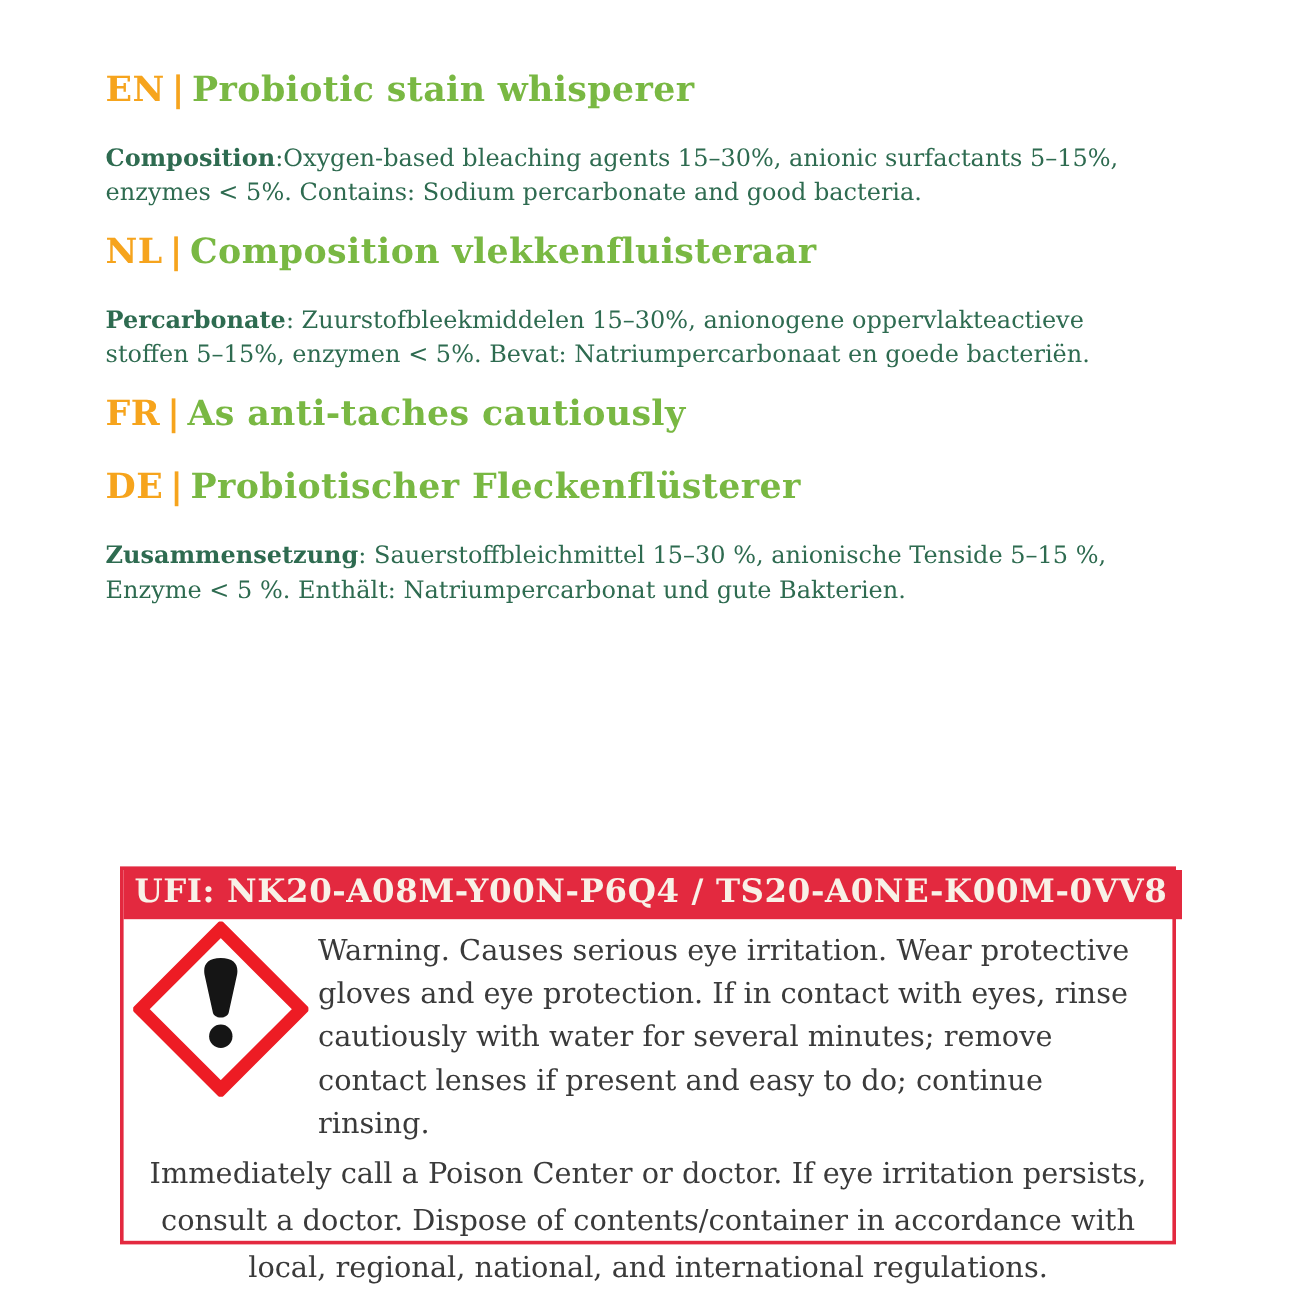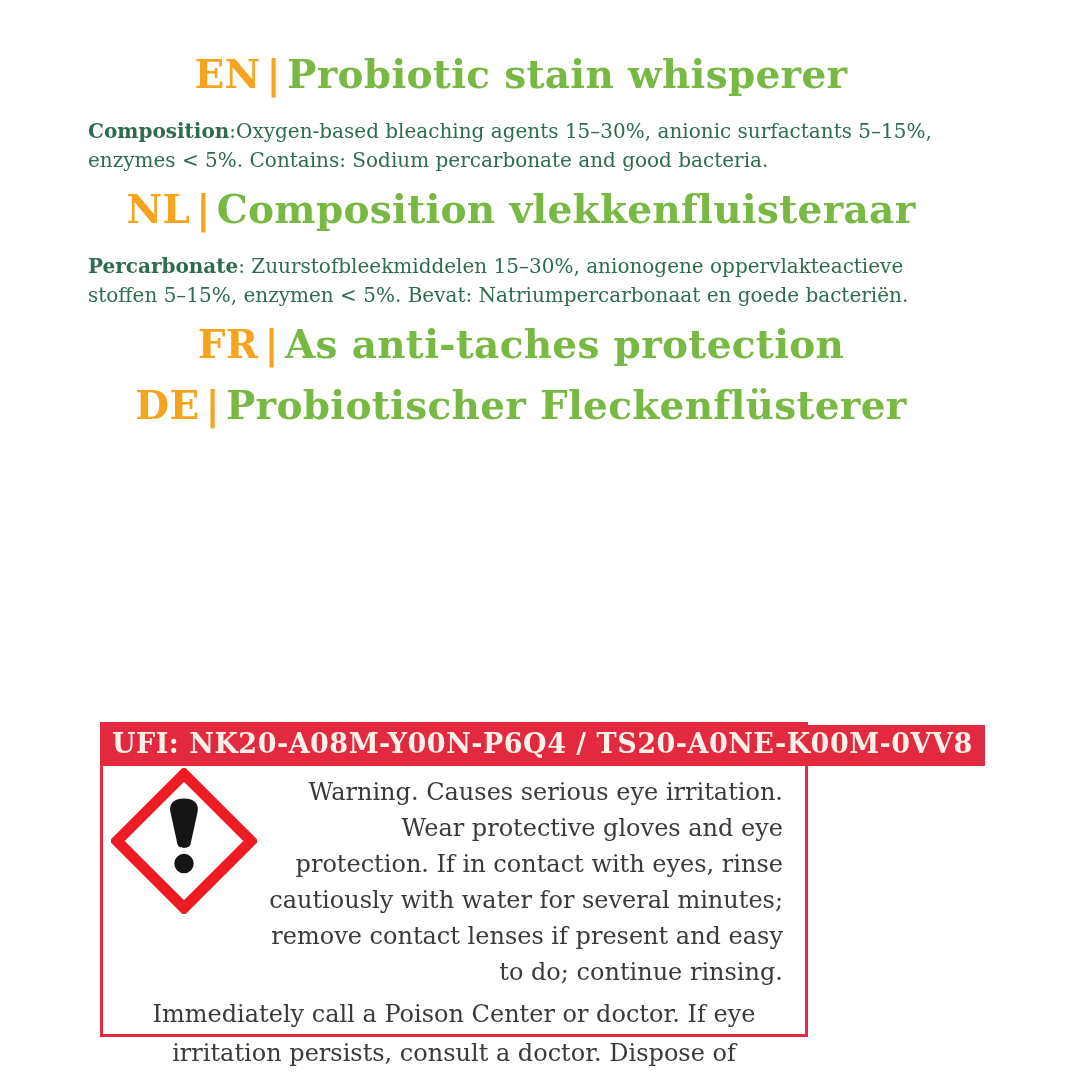--- a/index.html
+++ b/index.html
@@ -10,64 +10,62 @@
     height: 1080px;
     background: #ffffff;
     overflow: hidden;
     font-family: "DejaVu Serif", serif;
   }
   .content {
     padding: 56px 126px 0 88px;
   }
   .section { margin-bottom: 6px; }
   .sec-head {
-    font-size: 39px;
+    font-size: 29px;
     font-weight: bold;
     line-height: 36px;
     margin: 0 0 25px 0;
     letter-spacing: 0.3px;
-    text-align: center;
   }
   .lang-code, .pipe { color: #f6a41d; }
   .pipe { padding: 0 6px; }
   .sec-title { color: #79b843; }
   .sec-body {
     font-size: 20px;
     line-height: 29px;
     color: #2e6b50;
     margin: 0 0 16px 0;
   }
   .sec-term { font-weight: bold; }
   .section-de { }
 
   .hazard-box {
     position: absolute;
     left: 100px;
     top: 722px;
-    width: 708px;
+    width: 880px;
     height: 315px;
     border: 3px solid #e3293f;
     background: #ffffff;
   }
   .ufi-bar {
     display: inline-block;
     background: #e3293f;
     color: #f8f1e7;
     font-weight: bold;
     font-size: 27px;
     line-height: 1.1;
     padding: 4px 12px 7px 9px;
     letter-spacing: 0.5px;
     white-space: nowrap;
   }
   .hazard-row {
     display: flex;
     align-items: flex-start;
     padding: 2px 22px 0 8px;
-    text-align: right;
   }
   .ghs-pictogram {
     width: 146px;
     height: 146px;
     flex-shrink: 0;
     margin-top: 0;
   }
   .warning-text {
     font-size: 24px;
     line-height: 36px;
@@ -92,25 +90,26 @@
       <h2 class="sec-head"><span class="lang-code">EN</span><span class="pipe">|</span><span class="sec-title">Probiotic stain whisperer</span></h2>
       <p class="sec-body"><span class="sec-term">Composition</span><span>:Oxygen-based bleaching agents 15–30%, anionic surfactants 5–15%, enzymes &lt; 5%. Contains: Sodium percarbonate and good bacteria.</span></p>
     </div>
 
     <div class="section">
       <h2 class="sec-head"><span class="lang-code">NL</span><span class="pipe">|</span><span class="sec-title">Composition vlekkenfluisteraar</span></h2>
       <p class="sec-body"><span class="sec-term">Percarbonate</span><span>: Zuurstofbleekmiddelen 15–30%, anionogene oppervlakteactieve stoffen 5–15%, enzymen &lt; 5%. Bevat: Natriumpercarbonaat en goede bacteriën.</span></p>
     </div>
 
     <div class="section">
-      <h2 class="sec-head"><span class="lang-code">FR</span><span class="pipe">|</span><span class="sec-title">As anti-taches protection</span></h2>
+      <h2 class="sec-head"><span class="lang-code">FR</span><span class="pipe">|</span><span class="sec-title">As anti-taches cautiously</span></h2>
     </div>
 
     <div class="section section-de">
       <h2 class="sec-head"><span class="lang-code">DE</span><span class="pipe">|</span><span class="sec-title">Probiotischer Fleckenflüsterer</span></h2>
+      <p class="sec-body"><span class="sec-term">Zusammensetzung</span><span>: Sauerstoffbleichmittel 15–30 %, anionische Tenside 5–15 %, Enzyme &lt; 5 %. Enthält: Natriumpercarbonat und gute Bakterien.</span></p>
     </div>
 
   </div>
 
   <div class="hazard-box">
     <div class="ufi-bar">UFI: NK20-A08M-Y00N-P6Q4 / TS20-A0NE-K00M-0VV8</div>
 
     <div class="hazard-row">
       <svg class="ghs-pictogram" viewBox="0 0 120 120" xmlns="http://www.w3.org/2000/svg">
         <polygon points="60,5 115,60 60,115 5,60" fill="#ffffff" stroke="#ed1c24" stroke-width="9" stroke-linejoin="miter"></polygon>

